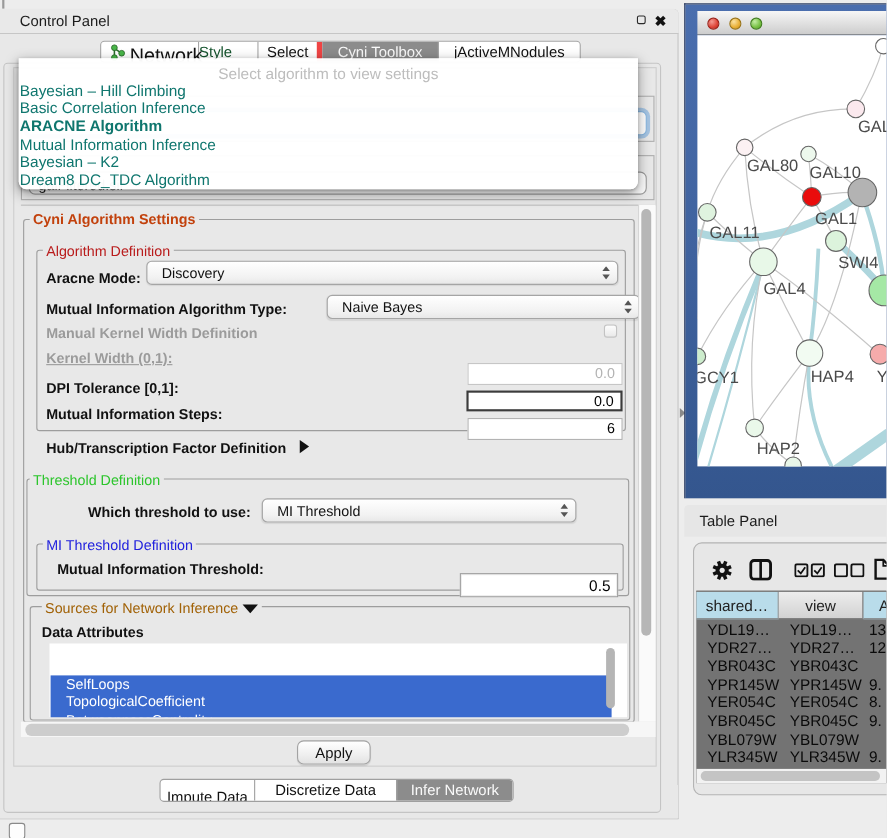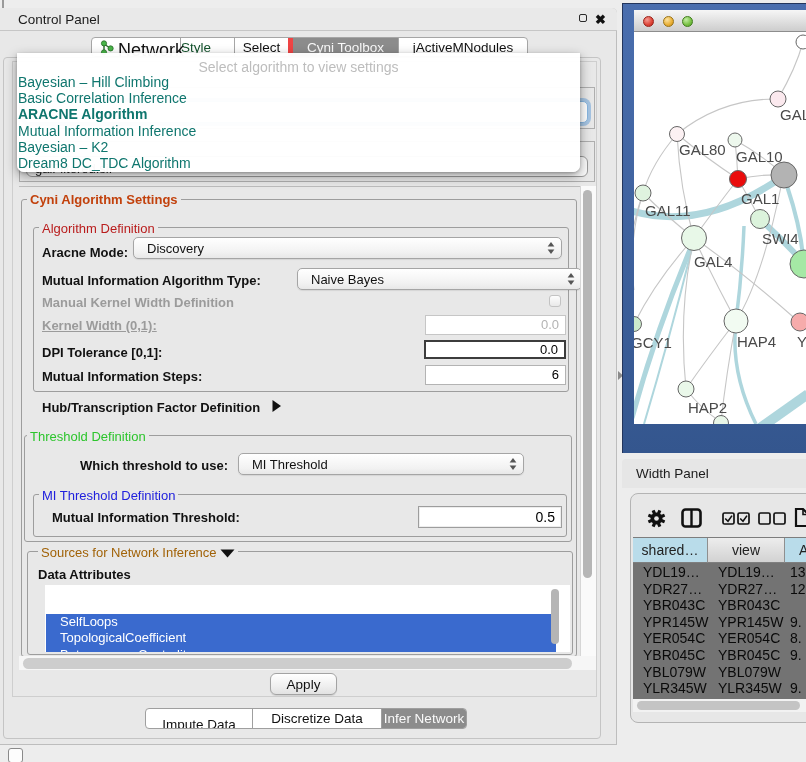--- a/index.html
+++ b/index.html
@@ -9,21 +9,21 @@
   .b{font-weight:bold;}
   .lbl{font-size:13px;color:#111;}
   .gray{color:#9b9b9b;}
   .groupbox{position:absolute;border:1px solid #9d9d9d;border-radius:3px;}
   .gtitle{position:absolute;font-size:13px;background:#e8e8e8;padding:0 3px;white-space:nowrap;}
   .combo{position:absolute;background:linear-gradient(#ffffff,#f2f2f2 70%,#e8e8e8);
          border:1px solid #a5a5a5;border-radius:5px;font-size:13px;color:#111;
          box-shadow:0 1px 1px rgba(0,0,0,0.08);}
   .combo .ct{position:absolute;left:13px;top:3px;}
   .stepper{position:absolute;right:6px;top:50%;margin-top:-6px;width:8px;height:12px;}
-  .field{position:absolute;background:#fff;font-size:13px;text-align:center;}
+  .field{position:absolute;background:#fff;font-size:13px;text-align:center;margin-top:15px;}
   .fv{position:absolute;right:6px;top:50%;margin-top:-8px;}
 </style>
 </head>
 <body>
 
 <div class="abs" id="cpwin" style="left:0;top:8px;width:617px;height:737px;background:#e8e8e8;border:1px solid #bdbdbd;border-left:none;border-radius:0 5px 0 0;box-sizing:border-box;"></div>
 <div class="abs" style="left:2px;top:0;width:2px;height:8px;background:#9a9a9a;"></div>
 
 <div class="abs" style="left:0;top:8px;width:617px;height:23px;background:#e9e9e9;border-bottom:1px solid #c6c6c6;border-radius:0 5px 0 0;"></div>
 <div class="abs" style="left:18px;top:12px;font-size:13.5px;color:#1c1c1c;">Control Panel</div>
@@ -137,21 +137,21 @@
 
 <div class="abs" style="left:580px;top:186px;width:16px;height:470px;background:#fafafa;border-left:1px solid #d6d6d6;"></div>
 <div class="abs" style="left:583px;top:190px;width:9px;height:388px;background:#b6b6b6;border-radius:5px;"></div>
 
 <div class="abs" style="left:19px;top:656px;width:577px;height:14px;background:#f6f6f6;"></div>
 <div class="abs" style="left:23px;top:658px;width:549px;height:11px;background:#cdcdcd;border-radius:6px;"></div>
 
 <div class="abs" style="left:270px;top:673px;width:67px;height:22px;background:linear-gradient(#ffffff,#efefef 60%,#e2e2e2);border:1px solid #a3a3a3;border-radius:6px;text-align:center;font-size:13.5px;color:#111;line-height:21px;box-shadow:0 1px 1px rgba(0,0,0,0.1);">Apply</div>
 
 <div class="abs" style="left:145px;top:708px;width:322px;height:21px;background:#fff;border:1px solid #9f9f9f;border-radius:4px;overflow:hidden;display:flex;">
-  <div style="width:107px;border-right:1px solid #9f9f9f;text-align:center;font-size:13.5px;color:#111;padding-top:8px;">Impute Data</div>
+  <div style="width:86px;border-right:1px solid #9f9f9f;text-align:center;font-size:13.5px;color:#111;padding-top:8px;">Impute Data</div>
   <div style="width:129px;border-right:1px solid #9f9f9f;text-align:center;font-size:13.5px;color:#111;padding-top:2px;">Discretize Data</div>
   <div style="flex:1;text-align:center;font-size:13.5px;color:#fafafa;background:#8c8c8c;padding-top:2px;">Infer Network</div>
 </div>
 
 <div class="abs" style="left:8px;top:748px;width:15px;height:15px;border:1.5px solid #8a8a8a;border-radius:3px;background:#fdfdfd;"></div>
 
 <div class="abs" style="left:17px;top:53px;width:563px;height:119px;background:rgba(255,255,255,0.97);border-radius:0 0 7px 7px;box-shadow:0 4px 12px rgba(0,0,0,0.38),0 1px 3px rgba(0,0,0,0.2);"></div>
 <div class="abs" style="left:17px;top:59px;width:563px;text-align:center;font-size:14px;color:#bdbdbd;">Select algorithm to view settings</div>
 <div class="abs" style="left:18px;top:74px;font-size:14px;color:#0f766e;line-height:16.2px;white-space:nowrap;">Bayesian – Hill Climbing<br>Basic Correlation Inference<br><span class="b">ARACNE Algorithm</span><br>Mutual Information Inference<br>Bayesian – K2<br>Dream8 DC_TDC Algorithm</div>
 
@@ -224,21 +224,21 @@
     <text x="762" y="244">SWI4</text>
     <text x="694" y="267">GAL4</text>
     <text x="631" y="348">GCY1</text>
     <text x="737" y="347">HAP4</text>
     <text x="797" y="347">Y</text>
     <text x="688" y="413">HAP2</text>
   </g>
 </svg>
 
 <div class="abs" style="left:622px;top:459px;width:184px;height:29px;background:#e6e6e6;border-radius:4px 0 0 0;"></div>
-<div class="abs" style="left:636px;top:466px;font-size:13.5px;color:#1c1c1c;">Width Panel</div>
+<div class="abs" style="left:636px;top:466px;font-size:13.5px;color:#1c1c1c;">Table Panel</div>
 
 <div class="abs" style="left:630px;top:493px;width:200px;height:230px;background:#e7e7e7;border:1px solid #b4b4b4;border-radius:8px;"></div>
 
 <svg class="abs" style="left:647px;top:509px;" width="19" height="19" viewBox="0 0 18 18">
   <circle cx="9" cy="9" r="5.6" fill="#111"></circle>
   <g stroke="#111" stroke-width="3">
       <line x1="10.91" y1="4.38" x2="12.18" y2="1.33"></line>
       <line x1="13.62" y1="7.09" x2="16.67" y2="5.82"></line>
       <line x1="13.62" y1="10.91" x2="16.67" y2="12.18"></line>
       <line x1="10.91" y1="13.62" x2="12.18" y2="16.67"></line>

